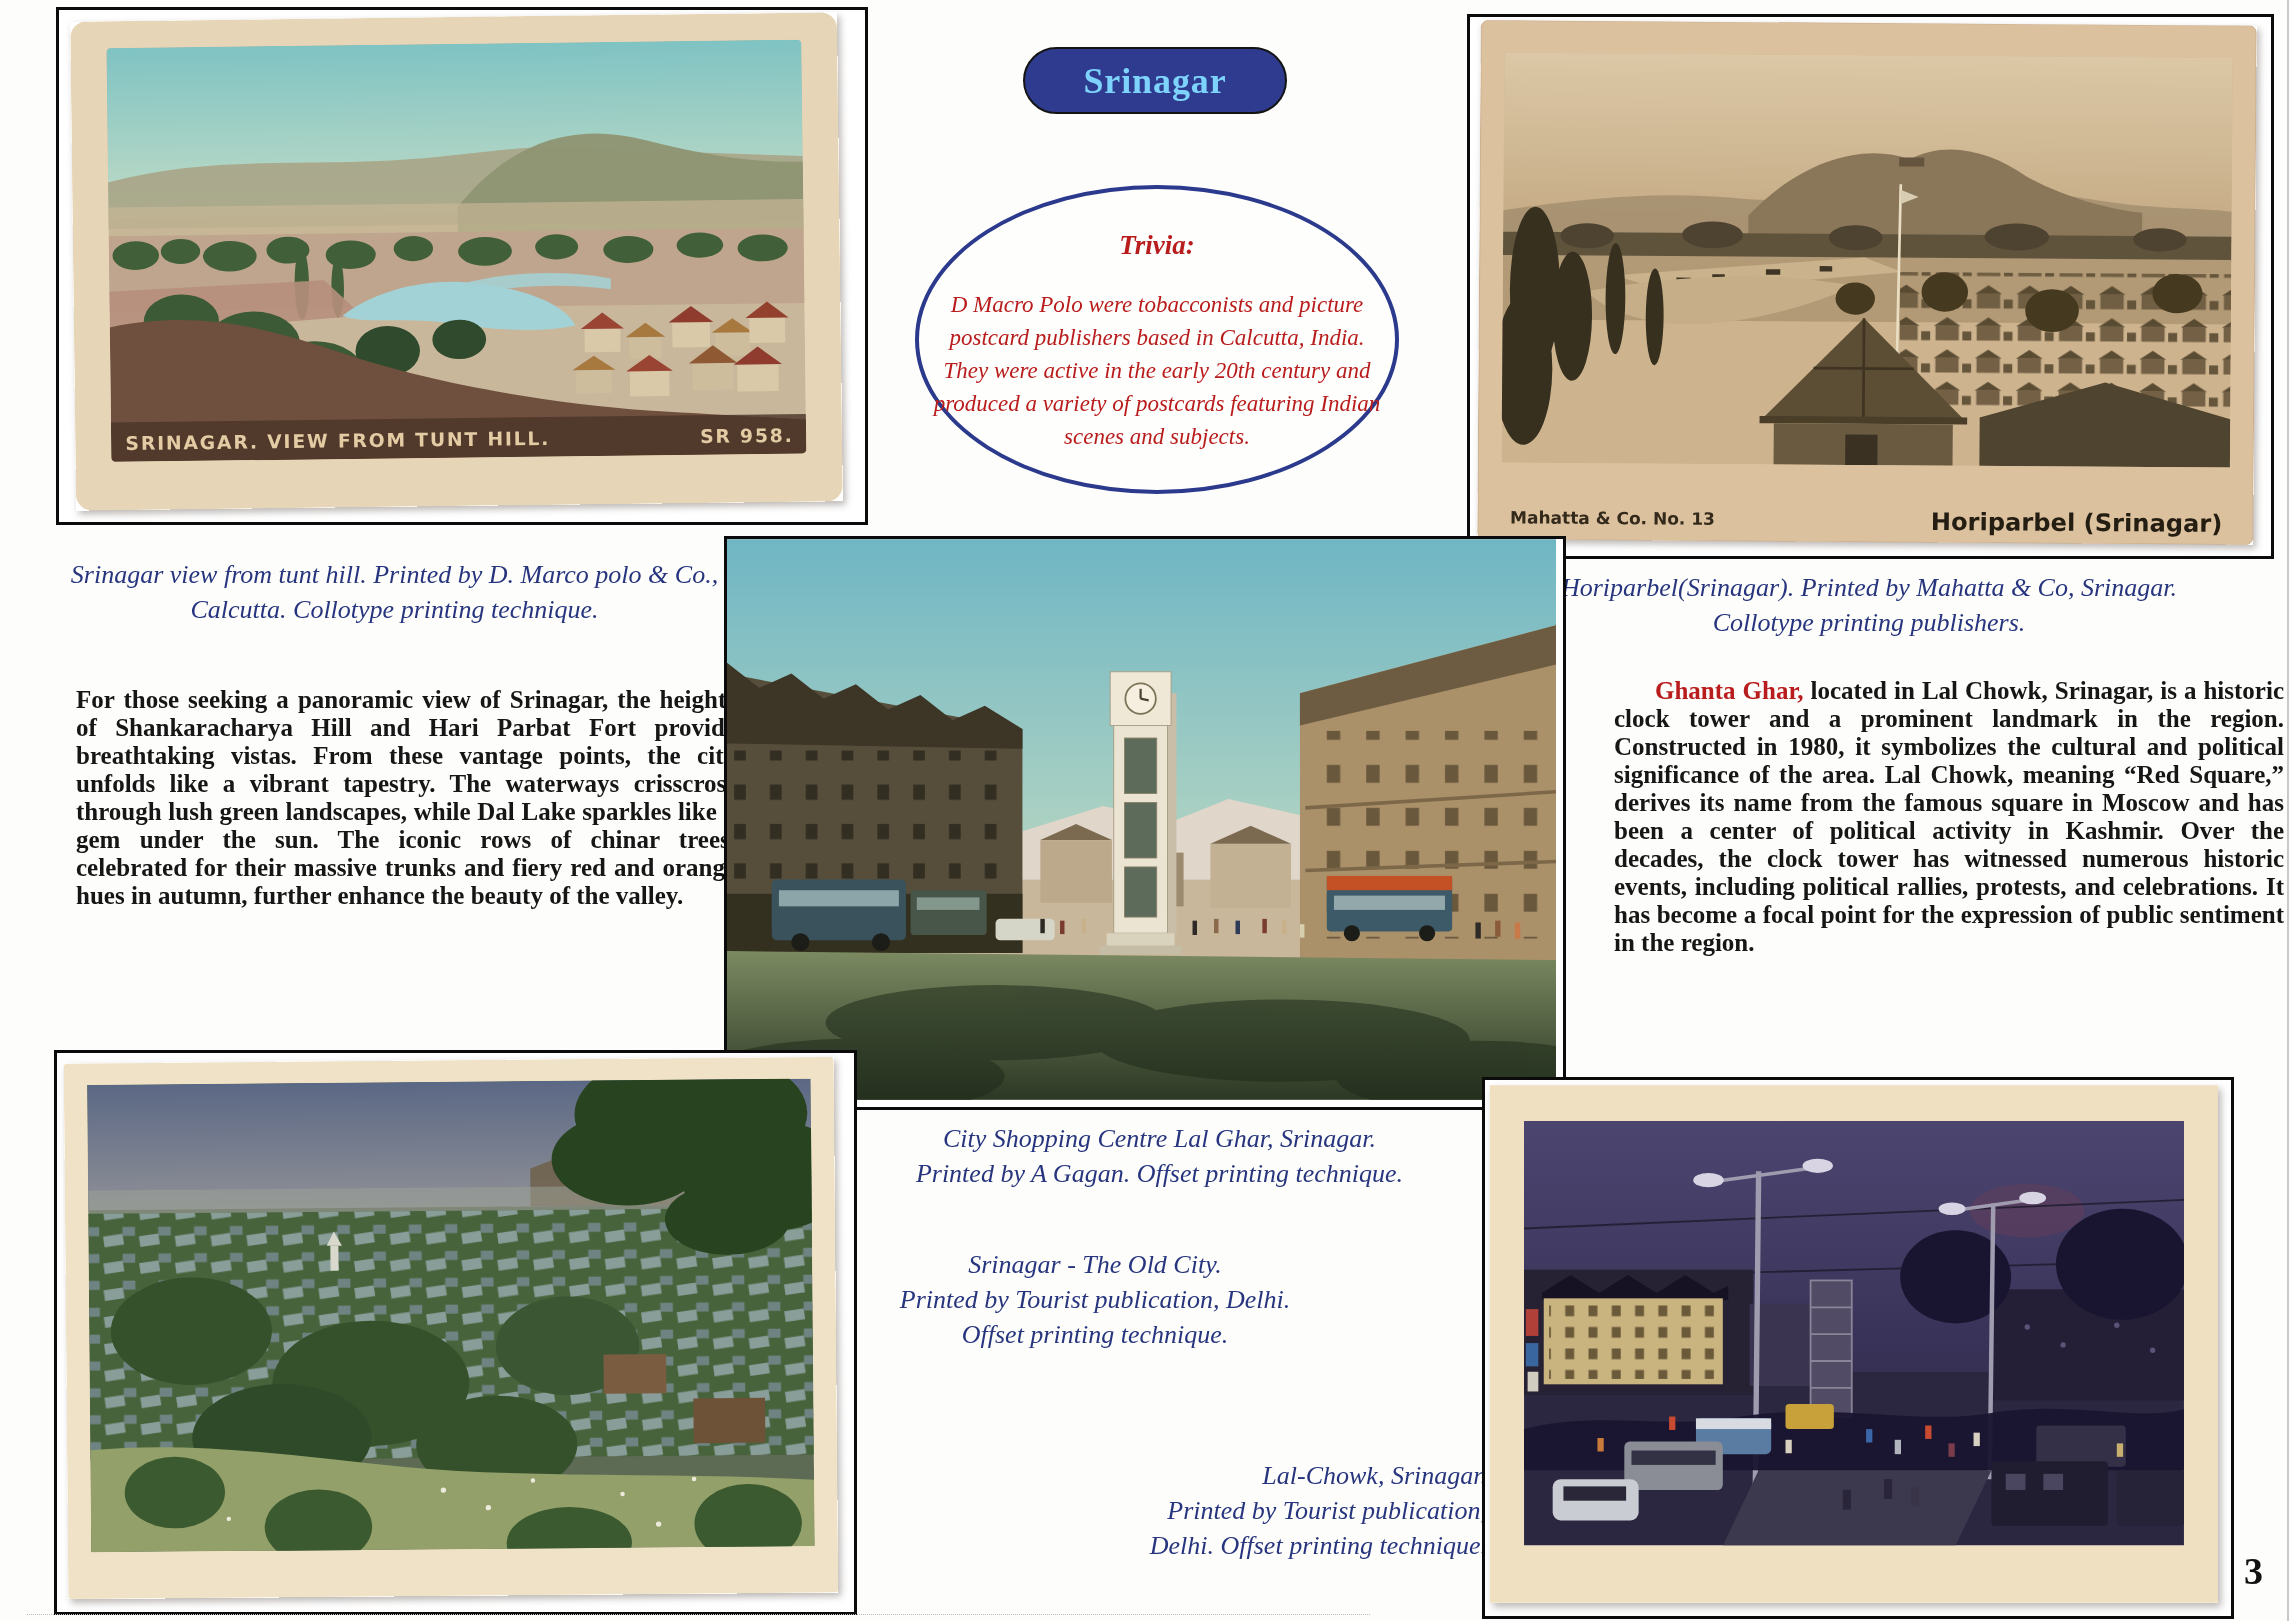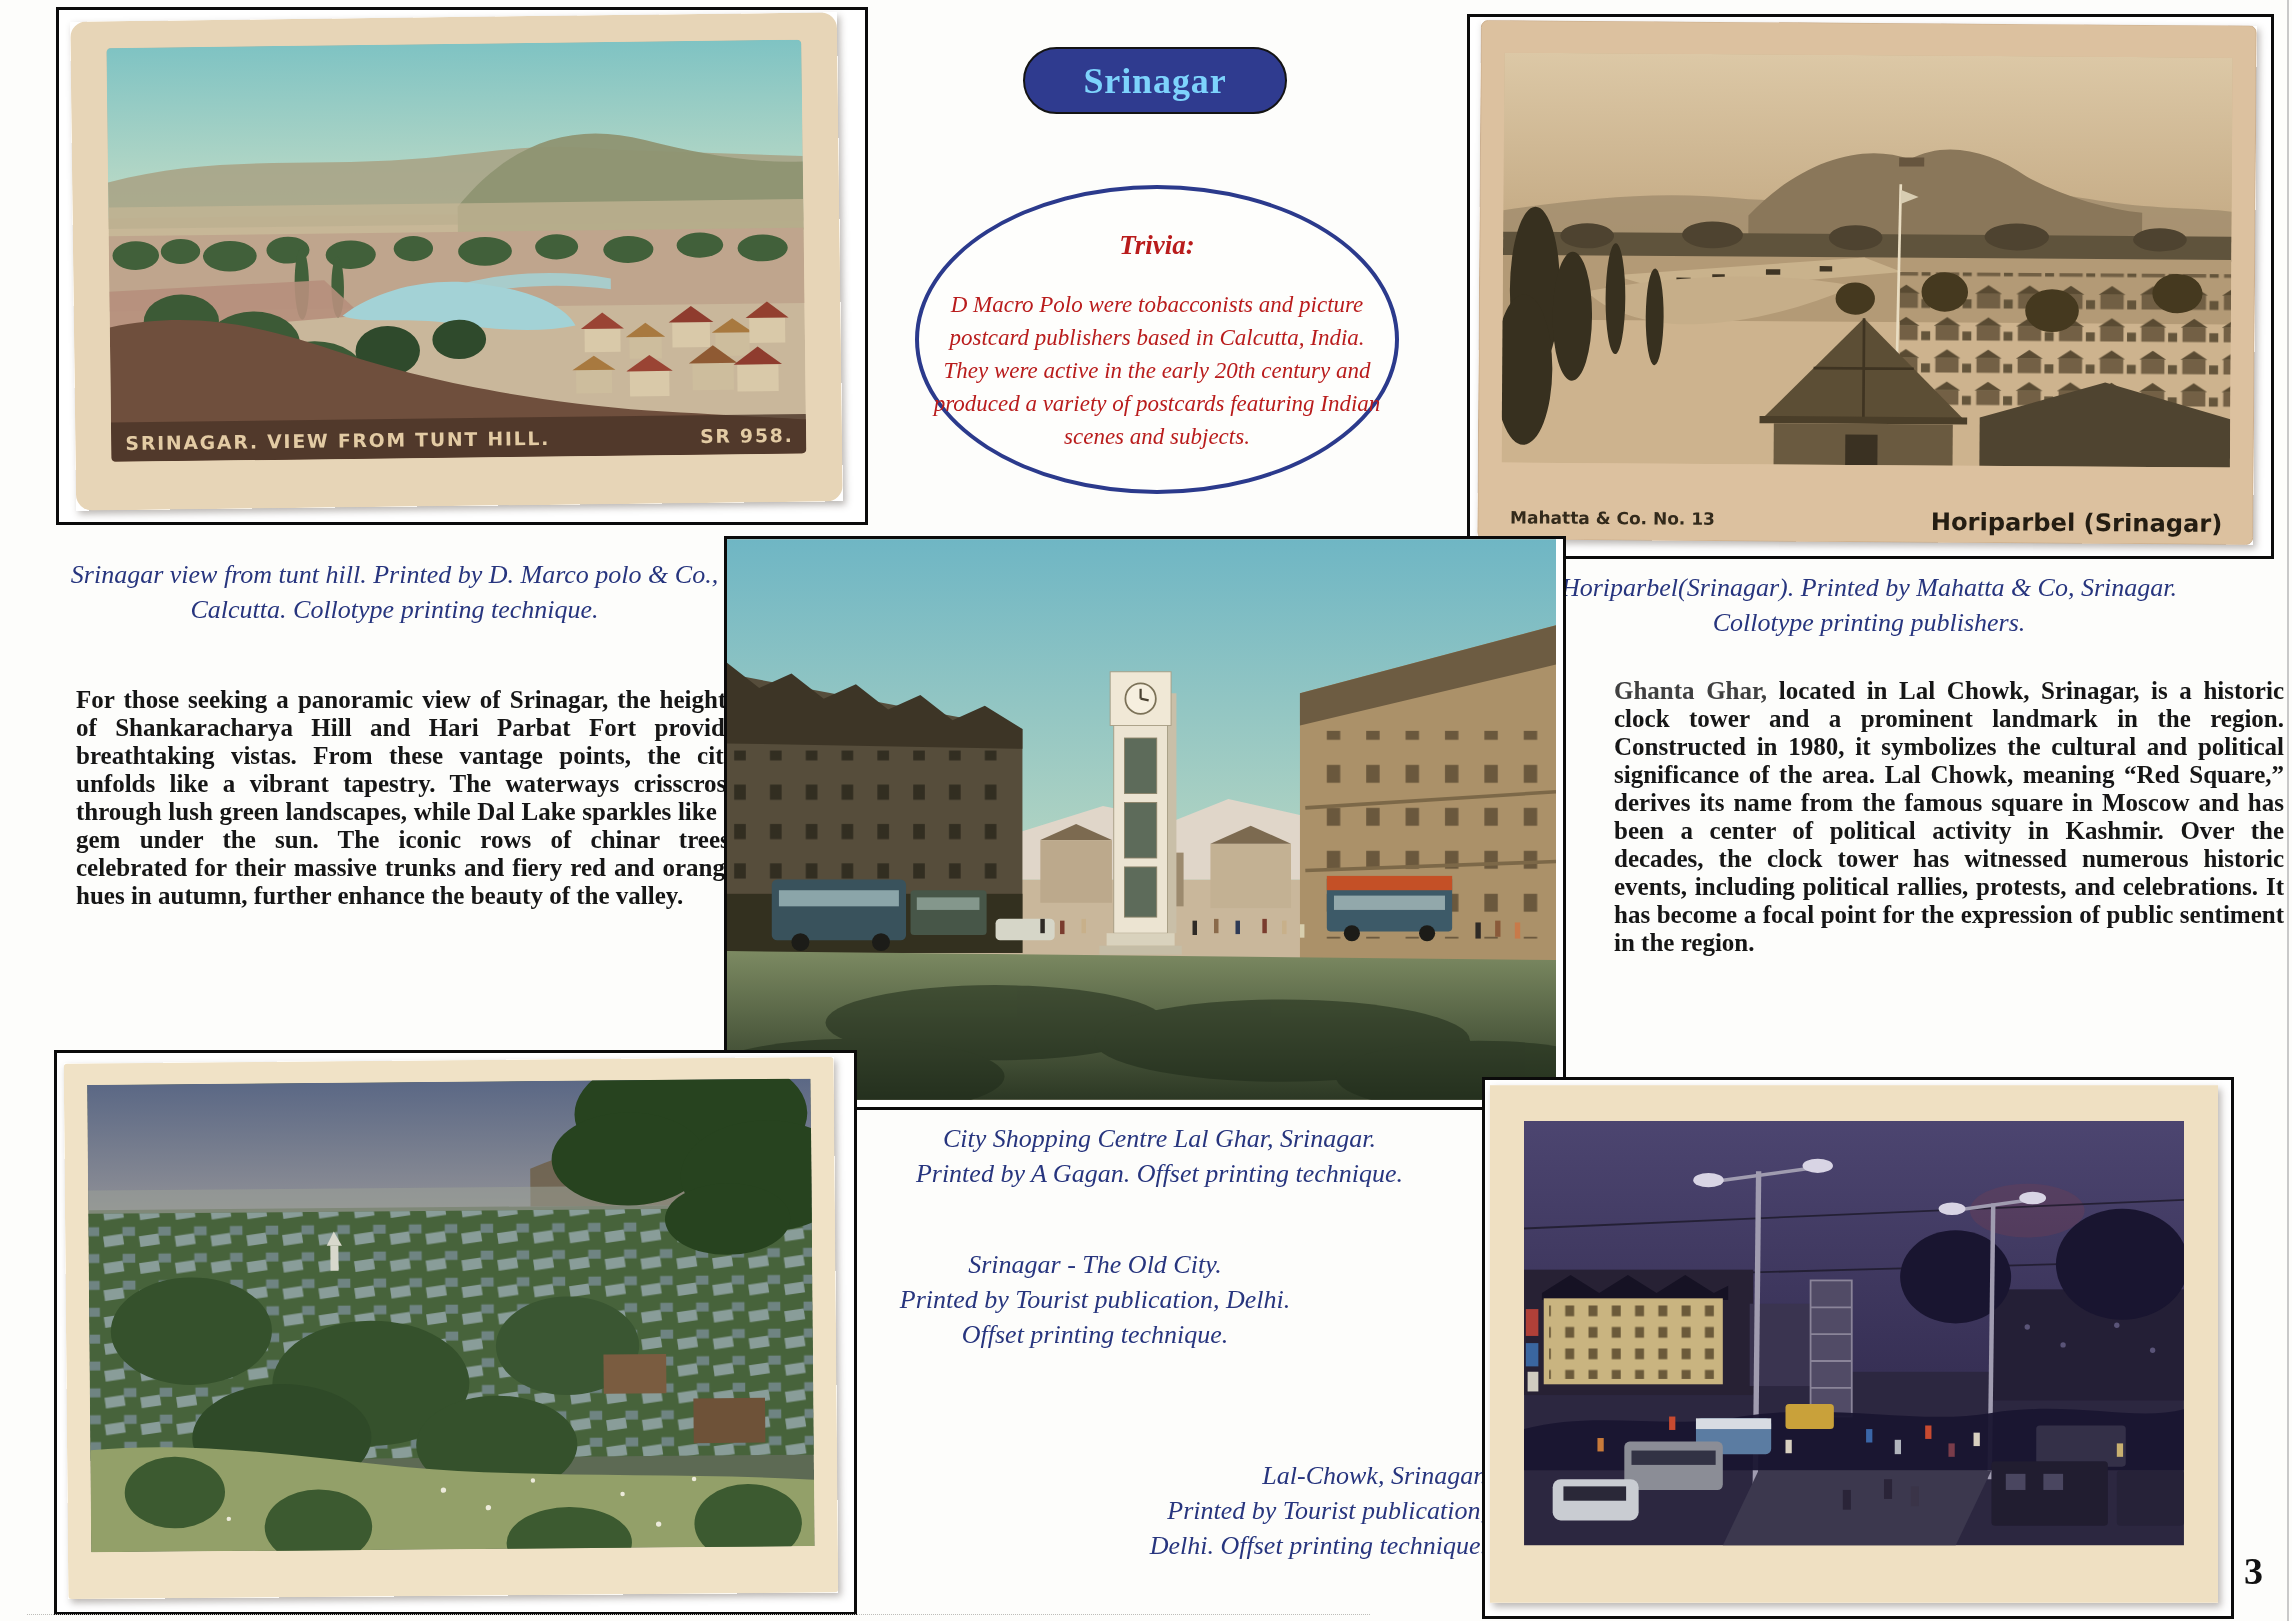--- a/index.html
+++ b/index.html
@@ -6,21 +6,21 @@
   #page{position:relative;width:2293px;height:1621px;background:#fdfdfb;overflow:hidden;
         font-family:"Liberation Serif","DejaVu Serif",serif;}
   .frame{position:absolute;border:3.6px solid #0b0b0b;background:#ffffff;}
   .postcard{position:absolute;box-shadow:2.7px 3.6px 7.2px rgba(60,50,40,.35);}
   .postcard svg{display:block;}
   .caption{position:absolute;font-style:italic;color:#27357e;font-size:26px;line-height:35px;text-align:center;}
   .caption .line{display:block;}
   .center{text-align:center;}
   .right{text-align:right;}
   .para{position:absolute;font-weight:bold;color:#161616;font-size:25px;line-height:28px;text-align:justify;}
-  .lead-red{color:#404040;}
+  .lead-red{color:#b91c1c;margin-left:41px;}
   #title-pill{position:absolute;left:1023px;top:47px;width:260px;height:63px;background:#2f3b8f;
       border:2.7px solid #141414;border-radius:34px;display:flex;align-items:center;justify-content:center;
       color:#7dd3fc;font-weight:bold;font-size:36px;letter-spacing:0.9px;}
   #trivia-oval{position:absolute;left:915px;top:185px;width:476px;height:301px;border:4.5px solid #2b3a8c;
       border-radius:50%;background:#fefefc;text-align:center;color:#b91c1c;font-style:italic;}
   #trivia-heading{margin-top:41px;font-weight:bold;font-size:27px;}
   #trivia-body{margin-top:27px;padding:0 12.5px;font-size:23px;line-height:33px;}
   #page-number{position:absolute;left:2244px;top:1549px;font-weight:bold;font-size:38px;color:#111;}
   #scan-edge{position:absolute;right:4.5px;top:0;width:1.8px;height:100%;background:#c9c9c9;}
   #scan-dots{position:absolute;left:27px;top:1614px;width:1343px;border-top:1.8px dotted #bdbdb8;}

